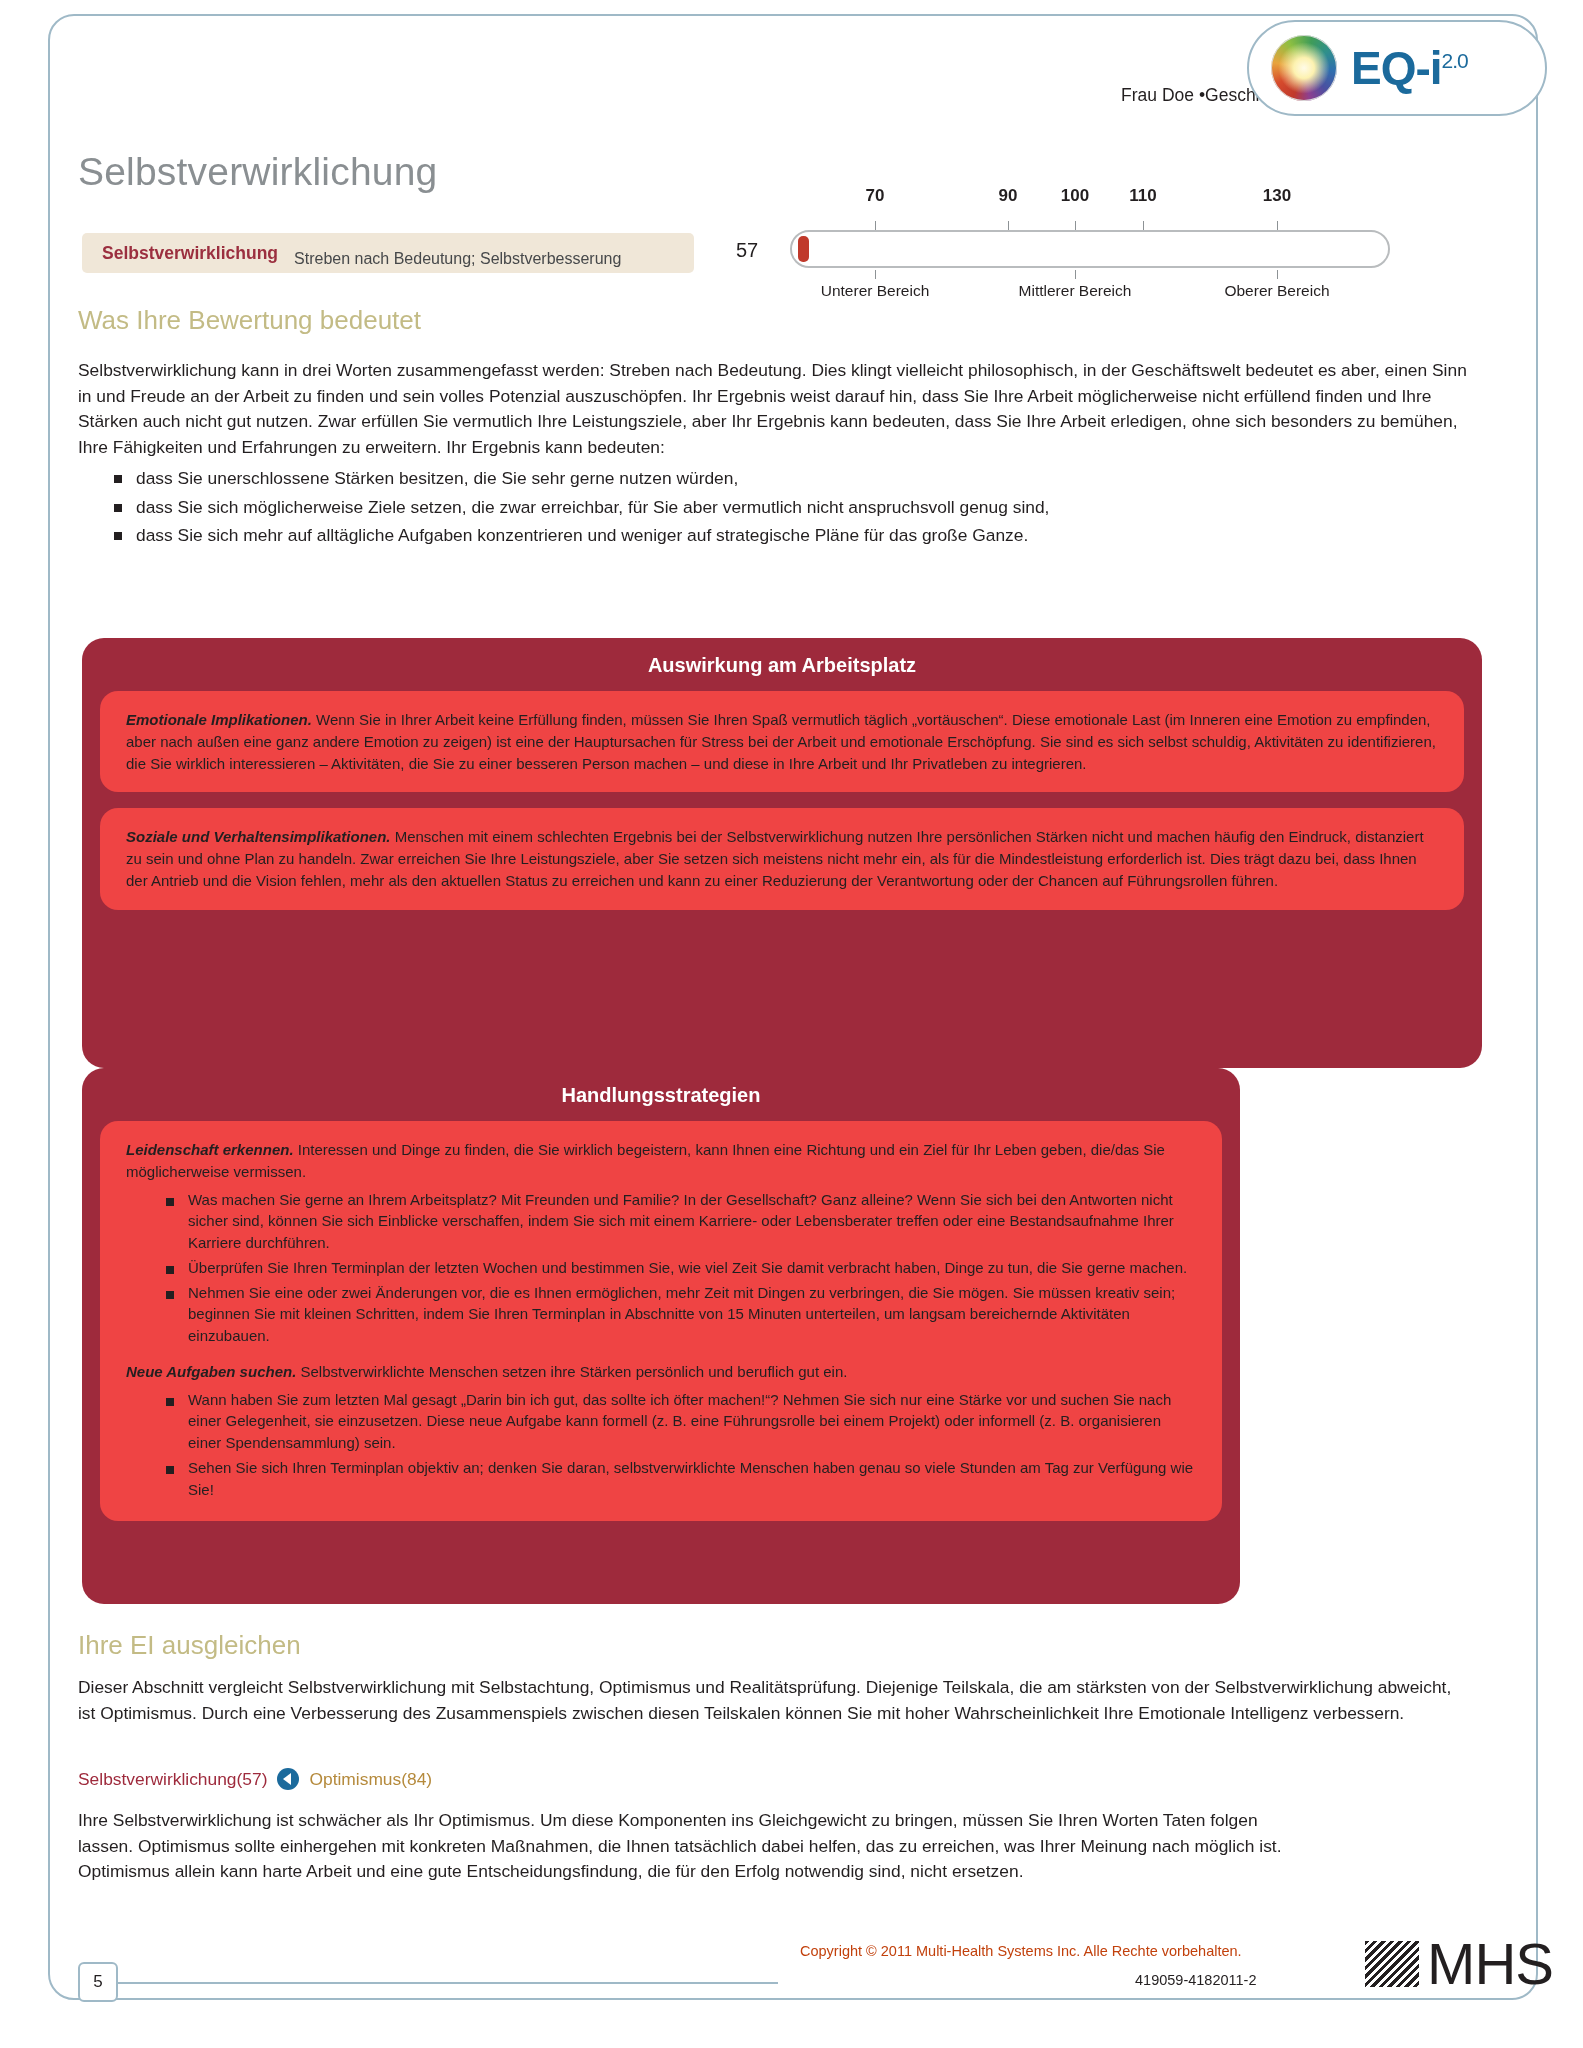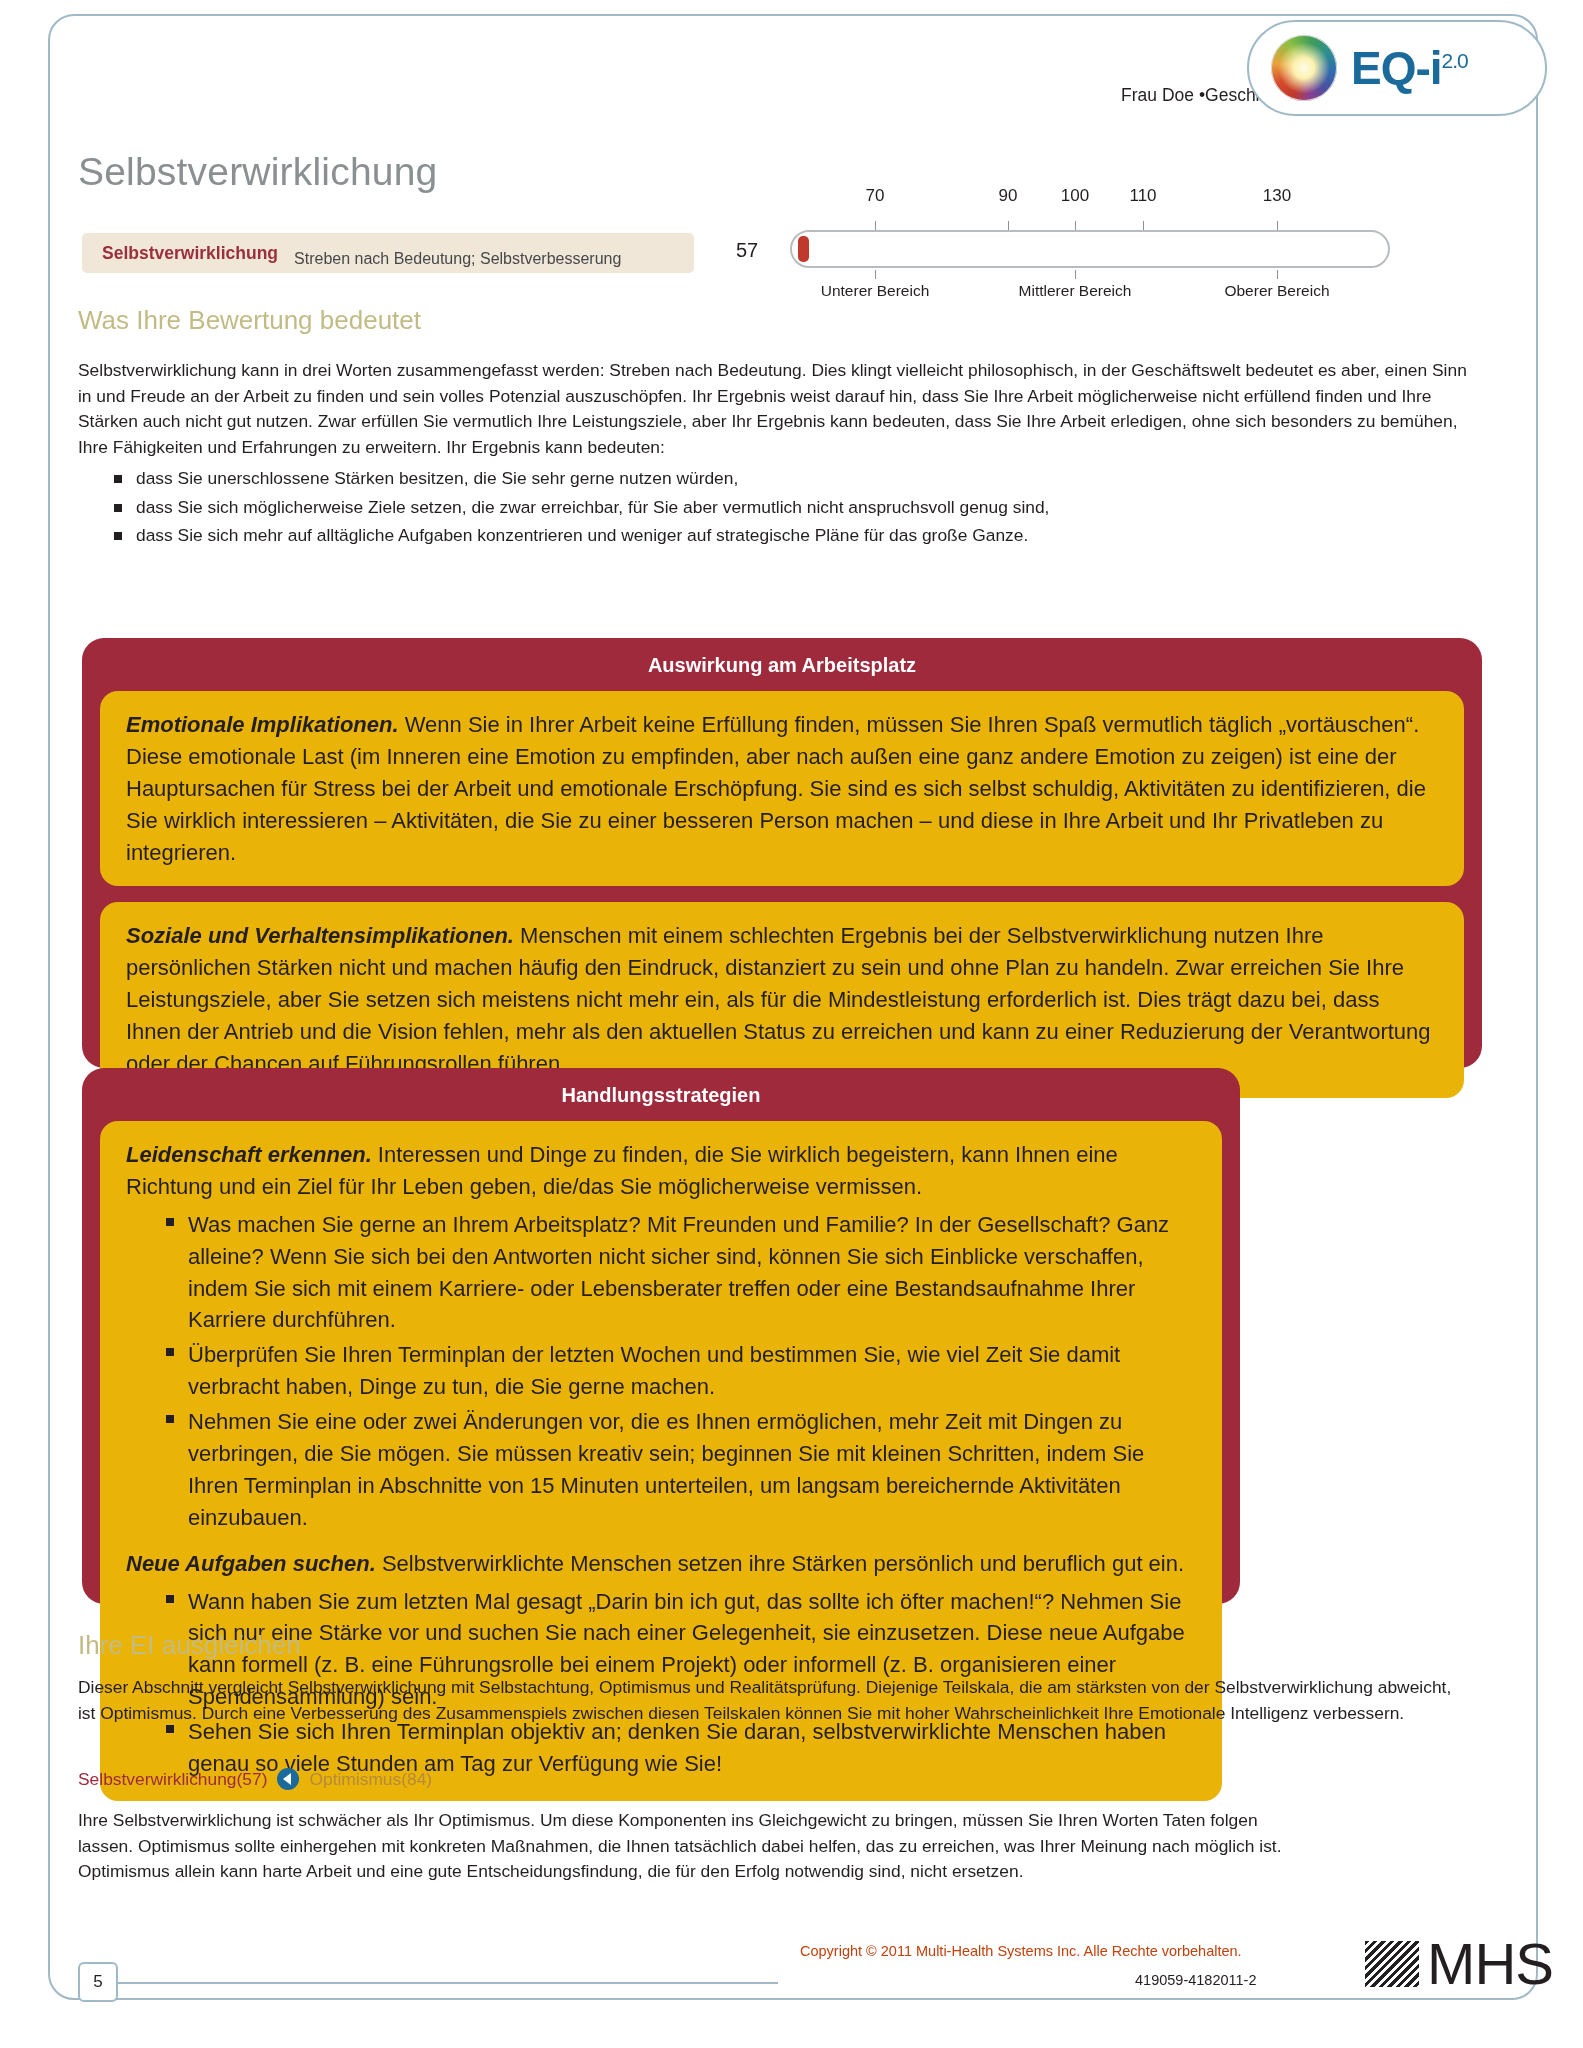--- a/index.html
+++ b/index.html
@@ -96,21 +96,21 @@
   #score-value {
     position: absolute;
     left: 736px; top: 239px;
     font-size: 20px;
     color: #231f20;
   }
 
   
   #gauge-wrap { position: absolute; left: 790px; top: 186px; width: 610px; height: 120px; }
   #gauge-ticks { position: relative; height: 30px; }
-  .tick-label { position: absolute; font-size: 17px; color: #231f20; transform: translateX(-50%); top: 0; }
+  .tick-label { position: absolute; font-size: 17px; color: #231f20; transform: translateX(-50%); top: 0; font-weight: bold; }
   #gauge-track {
     position: absolute; left: 0; top: 44px;
     width: 600px; height: 38px;
     border: 2px solid #b9bcbe;
     border-radius: 19px;
     background: #ffffff;
   }
   #gauge-marker {
     position: absolute;
     left: 8px; top: 50px;
@@ -158,25 +158,25 @@
     padding: 0;
   }
   .panel-title {
     text-align: center;
     color: #ffffff;
     font-size: 20px;
     font-weight: bold;
     padding: 16px 0 14px 0;
   }
   .panel-card {
-    background: #eab308;
+    background: #ef4444;
     border-radius: 18px;
     margin: 0 18px 16px 18px;
     padding: 18px 24px 18px 26px;
-    font-size: 22px;
+    font-size: 15px;
     line-height: 1.45;
     color: #231f20;
   }
   .panel-card b, .panel-card .lead {
     font-weight: bold;
     font-style: italic;
   }
   .panel-card ul.bullets { padding-left: 62px; margin-top: 6px; }
 
   

